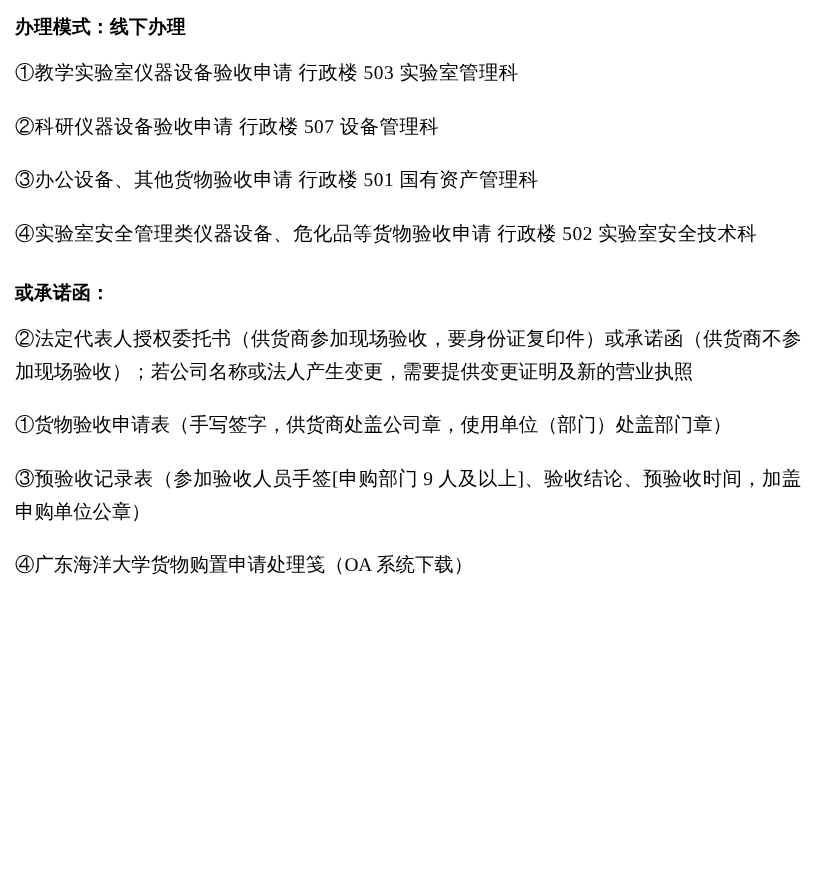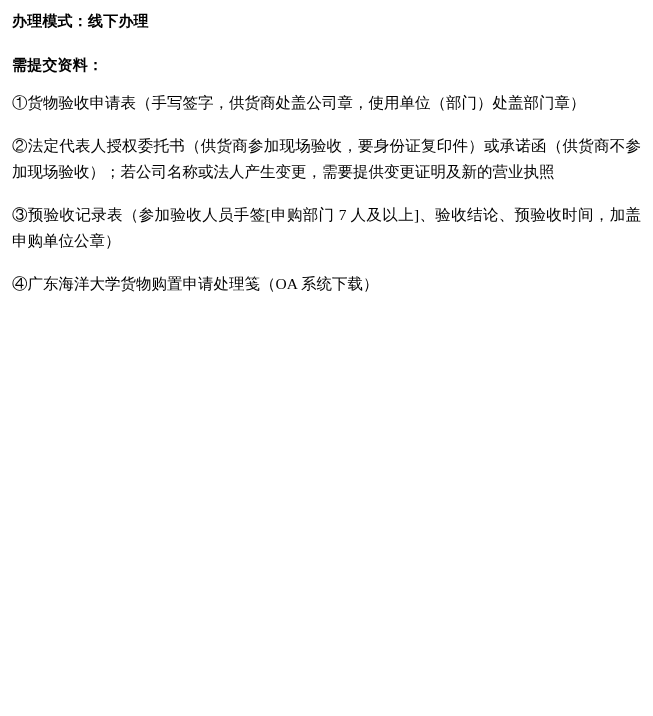--- a/index.html
+++ b/index.html
@@ -56,23 +56,29 @@
   }
 </style>
 </head>
 <body>
 
 <div class="page">
 
   <div class="heading">办理模式：线下办理</div>
 
 
+  <div class="block-list">
+    <div class="item spaced">①教学实验室仪器设备验收申请  行政楼 503  实验室管理科</div>
+    <div class="item spaced">②科研仪器设备验收申请  行政楼 507  设备管理科</div>
+    <div class="item spaced">③办公设备、其他货物验收申请  行政楼 501  国有资产管理科</div>
+    <div class="item spaced multi">④实验室安全管理类仪器设备、危化品等货物验收申请  行政楼 502  实验室安全技术科</div>
+  </div>
 
-  <div class="heading third">需提交资料：</div>
+  <div class="heading third">或承诺函：</div>
 
   <div class="block-list">
+    <div class="item">②法定代表人授权委托书（供货商参加现场验收，要身份证复印件）或承诺函（供货商不参加现场验收）；若公司名称或法人产生变更，需要提供变更证明及新的营业执照</div>
     <div class="item">①货物验收申请表（手写签字，供货商处盖公司章，使用单位（部门）处盖部门章）</div>
-    <div class="item">②法定代表人授权委托书（供货商参加现场验收，要身份证复印件）或承诺函（供货商不参加现场验收）；若公司名称或法人产生变更，需要提供变更证明及新的营业执照</div>
-    <div class="item">③预验收记录表（参加验收人员手签[申购部门 7 人及以上]、验收结论、预验收时间，加盖申购单位公章）</div>
+    <div class="item">③预验收记录表（参加验收人员手签[申购部门 9 人及以上]、验收结论、预验收时间，加盖申购单位公章）</div>
     <div class="item tight">④广东海洋大学货物购置申请处理笺（OA 系统下载）</div>
   </div>
 
 </div>
 
 </body></html>

